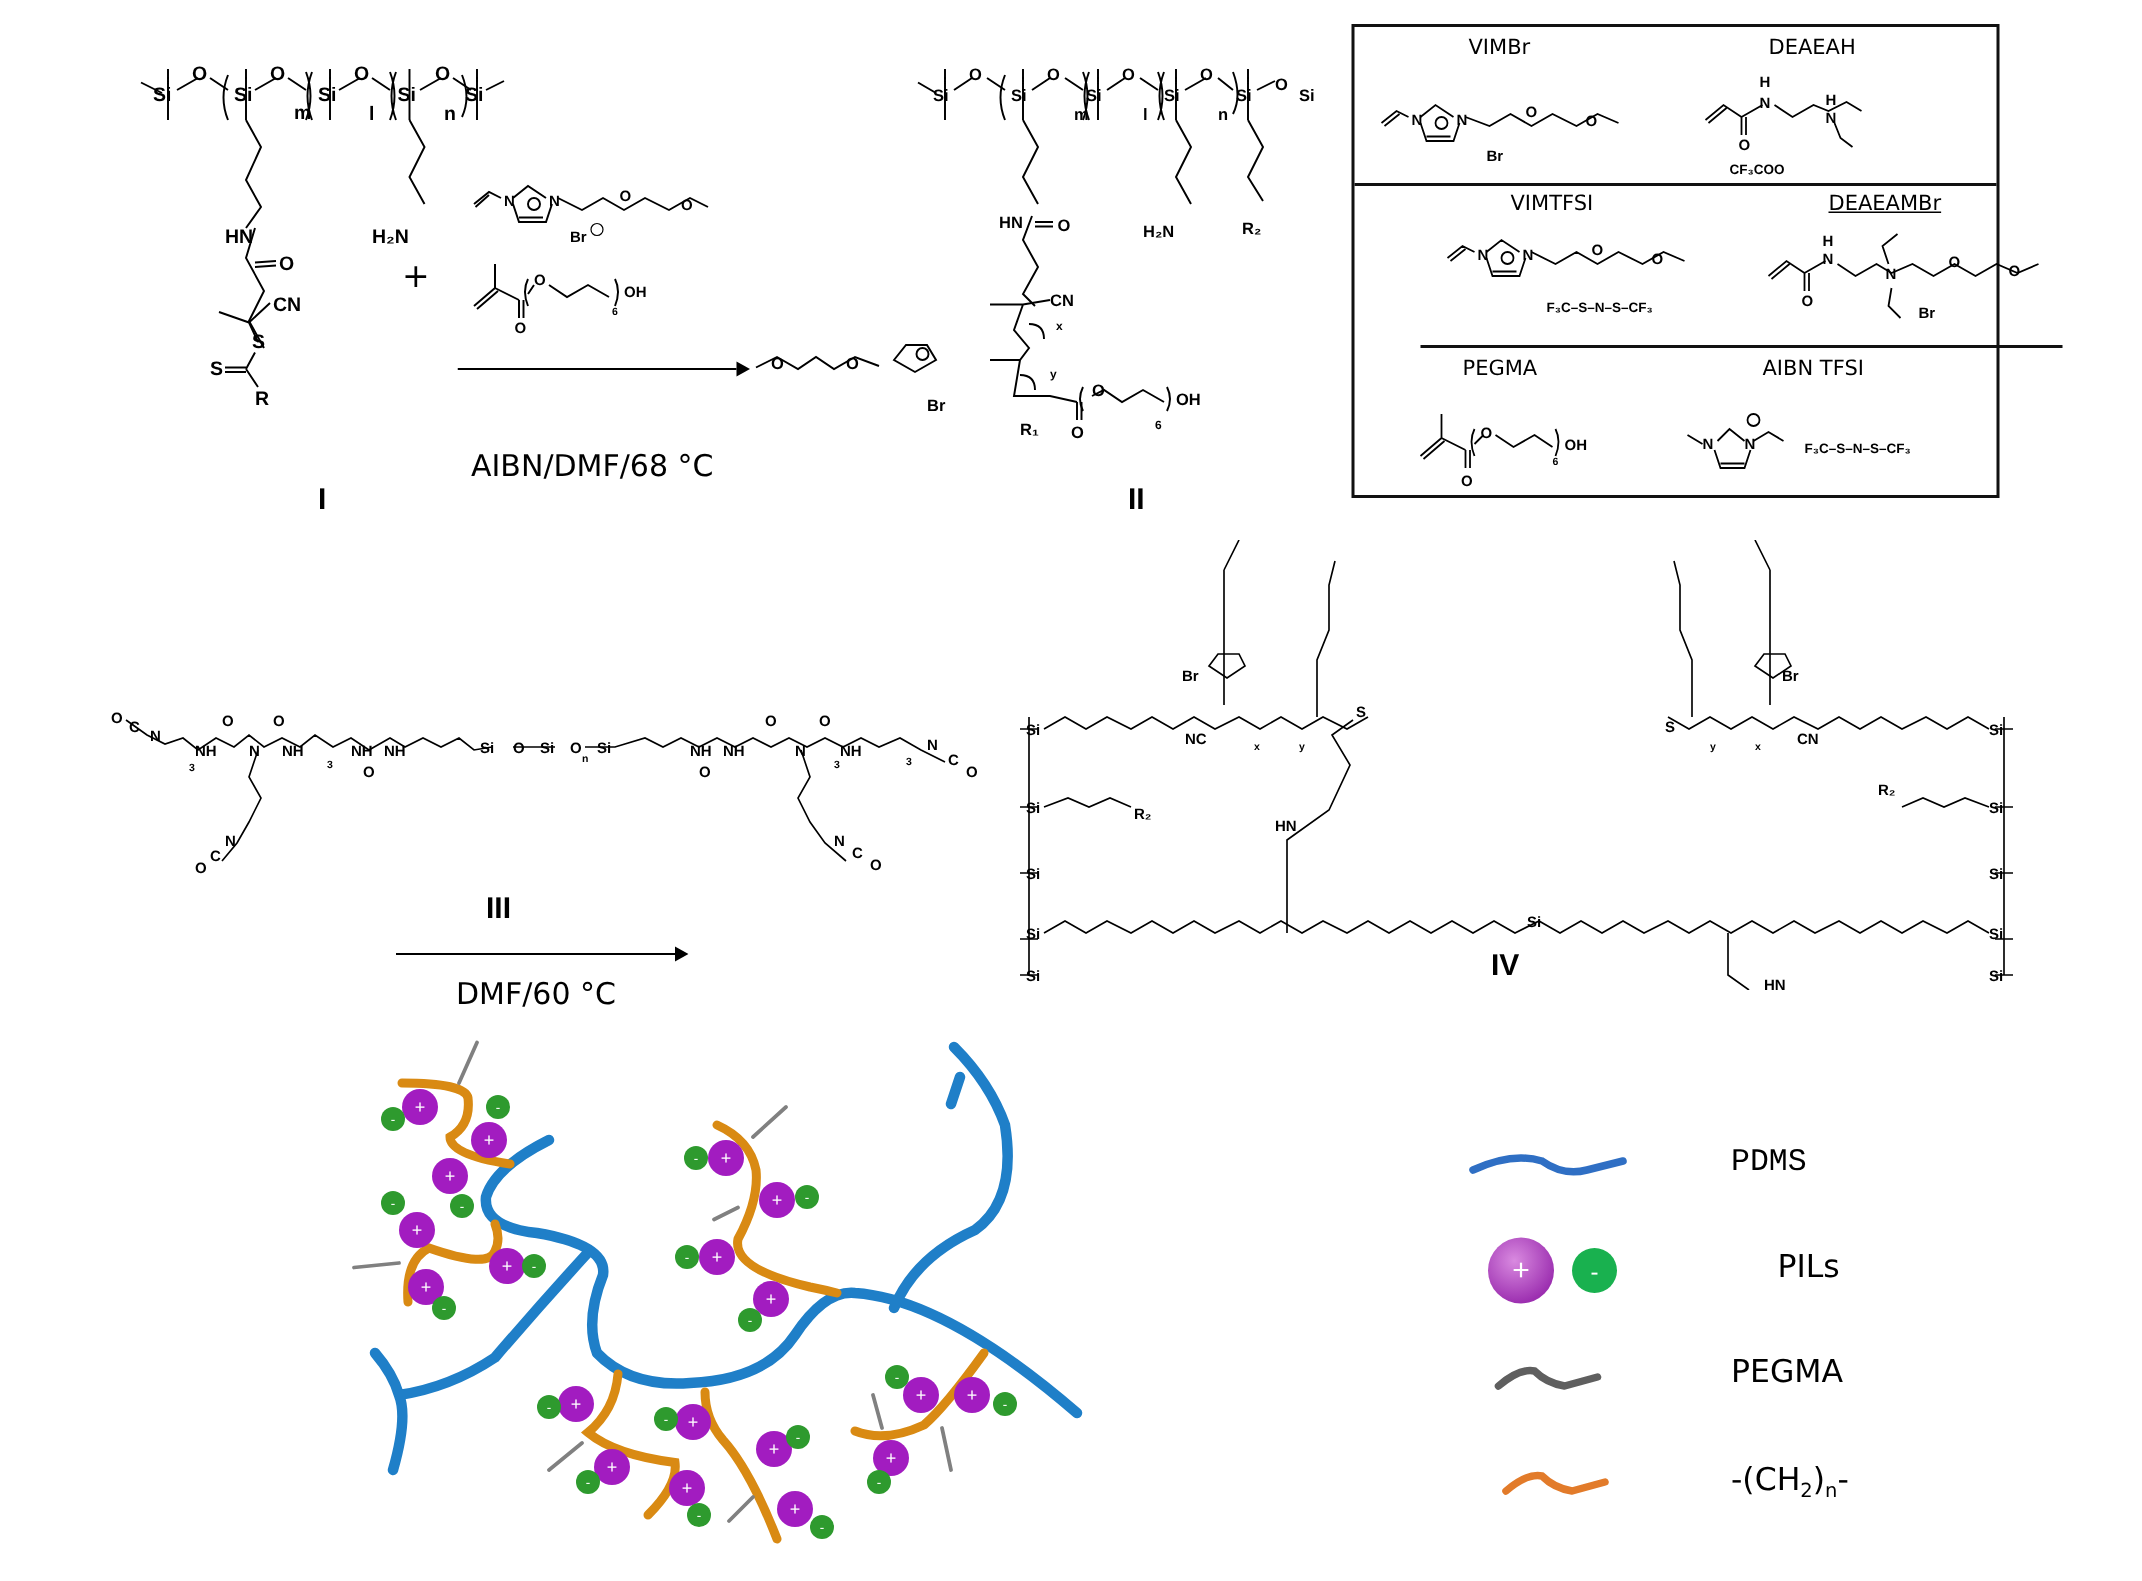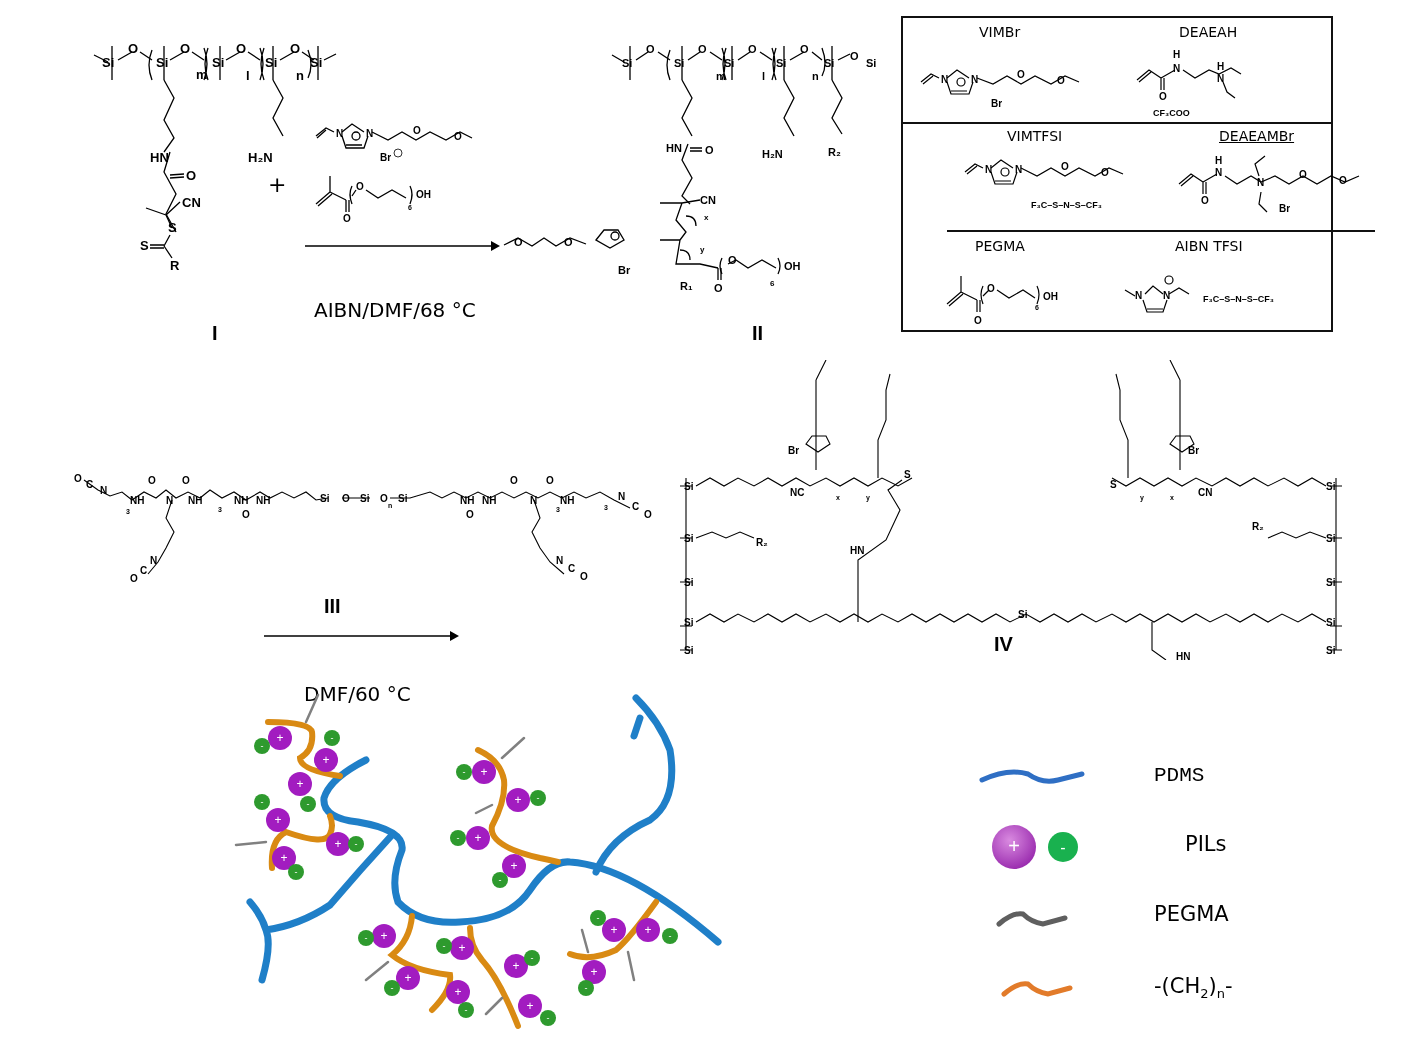--- a/index.html
+++ b/index.html
@@ -287,21 +287,21 @@
     <text x="486" y="42" font-size="7">3</text>
     <text x="534" y="40" font-size="7">3</text>
   </g>
 </svg>
 <div class="abs roman" style="left:324px;top:595px;">III</div>
 
 <svg class="abs" style="left:264px;top:630px" width="195" height="12">
   <line x1="0" y1="6" x2="186" y2="6" stroke="#000" stroke-width="1.3"></line>
   <polygon points="186,1 195,6 186,11" fill="#000"></polygon>
 </svg>
-<div class="abs lbl" style="left:304px;top:650px;margin-top:32px;">DMF/60 °C</div>
+<div class="abs lbl" style="left:304px;top:650px;">DMF/60 °C</div>
 
 <svg class="abs" style="left:676px;top:360px" width="690" height="300" viewBox="0 0 690 300">
   <g stroke="#000" stroke-width="1.1" fill="none">
 
     <path d="M10 118 L10 290 M4 126 L16 126 M4 178 L16 178 M4 222 L16 222 M4 266 L16 266 M4 290 L16 290"></path>
 
     <path d="M660 118 L660 290 M654 126 L666 126 M654 178 L666 178 M654 222 L666 222 M654 266 L666 266 M654 290 L666 290"></path>
 
     <path d="M20 126 L34 118 L48 126 L62 118 L78 126 L92 118 L106 126 L120 118 L134 126 L150 118 L164 126 L178 118 L192 126 L206 118 L222 126 L236 118"></path>
     <path d="M140 110 L140 20 M140 20 L150 0 M202 118 L202 80 L210 60 L210 30 L214 14"></path>

